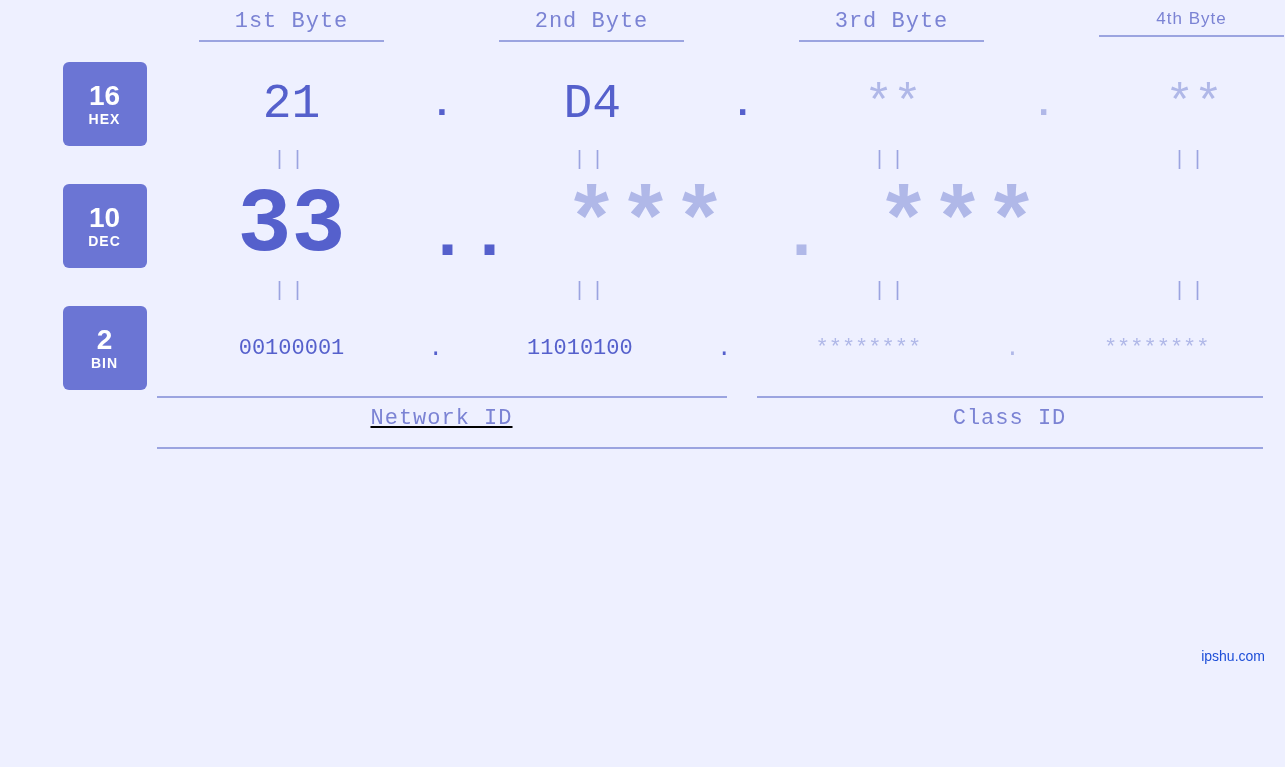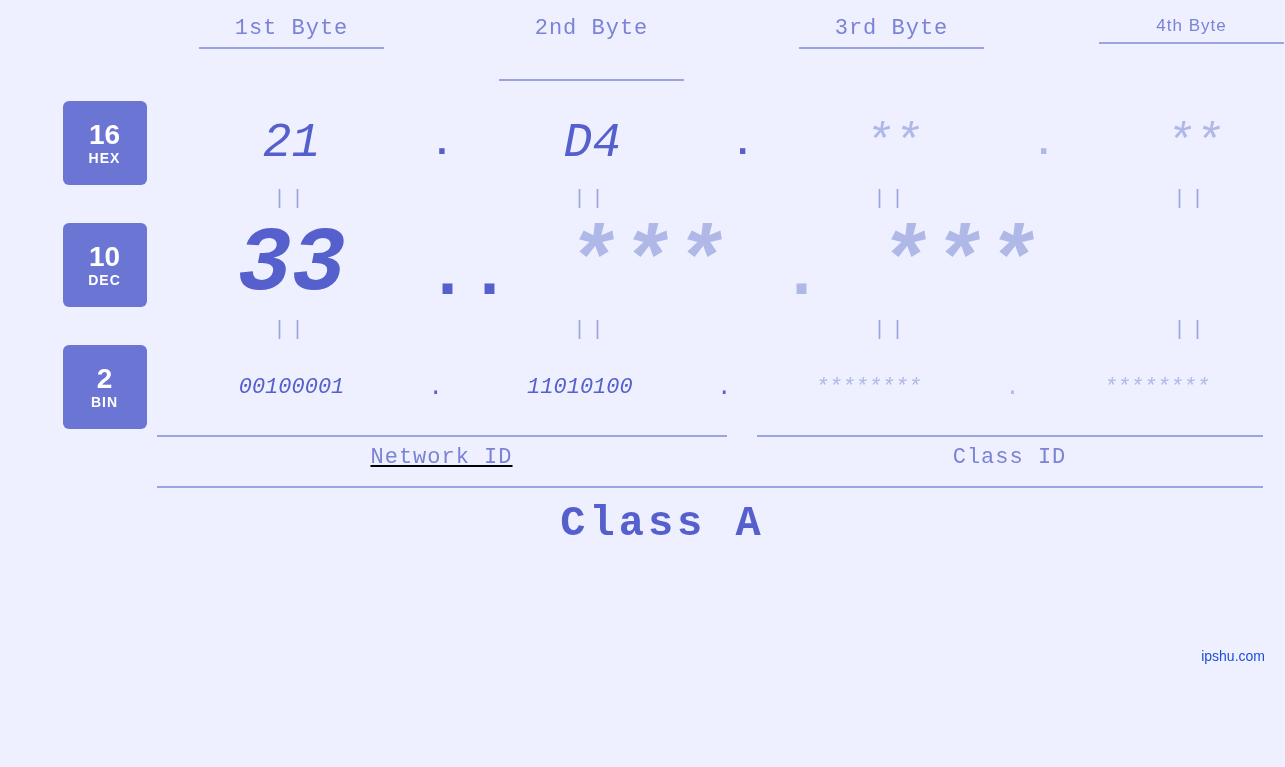--- a/index.html
+++ b/index.html
@@ -13,21 +13,21 @@
       position: relative;
     }
 
     .main-container {
       width: 1285px;
       height: 682px;
       position: relative;
       display: flex;
       flex-direction: column;
       align-items: center;
-      padding: 16px 0;
+      padding: 9px 0;
     }
 
     
     .badge {
       width: 84px;
       height: 84px;
       background-color: #6b75d4;
       border-radius: 6px;
       display: flex;
       flex-direction: column;
@@ -63,21 +63,20 @@
       text-align: center;
       display: flex;
       align-items: center;
       justify-content: center;
     }
 
     .byte-value {
       color: #5560cc;
       text-align: center;
       flex: 1;
-      font-style: italic;
     }
 
     .dot {
       color: #5560cc;
       font-size: 32px;
       font-weight: bold;
       margin: 0 4px;
       flex-shrink: 0;
     }
 
@@ -135,21 +134,21 @@
 <div class="main-container">
 
   <div style="display:flex; width:1200px; margin-left:40px; margin-bottom:2px;">
     <div style="width:94px; flex-shrink:0;"></div>
     <div class="values-area" style="align-items:flex-start;">
       <div class="byte-cell" style="flex-direction:column;">
         <span style="color:#7b83d4; font-family:'Courier New',monospace; font-size:22px; letter-spacing:1px;">1st Byte</span>
         <div style="width:185px; height:2px; background:#9ba4e0; margin-top:6px;"></div>
       </div>
       <div style="width:30px;"></div>
-      <div class="byte-cell" style="flex-direction:column;gap:32px;">
+      <div class="byte-cell" style="flex-direction:column;">
         <span style="color:#7b83d4; font-family:'Courier New',monospace; font-size:22px; letter-spacing:1px;">2nd Byte</span>
         <div style="width:185px; height:2px; background:#9ba4e0; margin-top:6px;"></div>
       </div>
       <div style="width:30px;"></div>
       <div class="byte-cell" style="flex-direction:column;">
         <span style="color:#7b83d4; font-family:'Courier New',monospace; font-size:22px; letter-spacing:1px;">3rd Byte</span>
         <div style="width:185px; height:2px; background:#9ba4e0; margin-top:6px;"></div>
       </div>
       <div style="width:30px;"></div>
       <div class="byte-cell" style="flex-direction:column;">
@@ -286,19 +285,16 @@
     </div>
   </div>
 
   <div style="display:flex; align-items:flex-start; width:1200px; margin-left:40px; margin-top:16px;">
     <div style="width:94px; flex-shrink:0;"></div>
     <div style="flex:1;">
       <div style="height:2px; background:#9ba4e0; width:100%;"></div>
     </div>
   </div>
 
-  <div style="display:flex; justify-content:center; width:1200px; margin-left:40px; margin-top:12px;">
-    <span class="class-label">Class A</span>
-  </div>
 
   <div class="watermark">ipshu.com</div>
 
 </div>
 
 </body></html>

